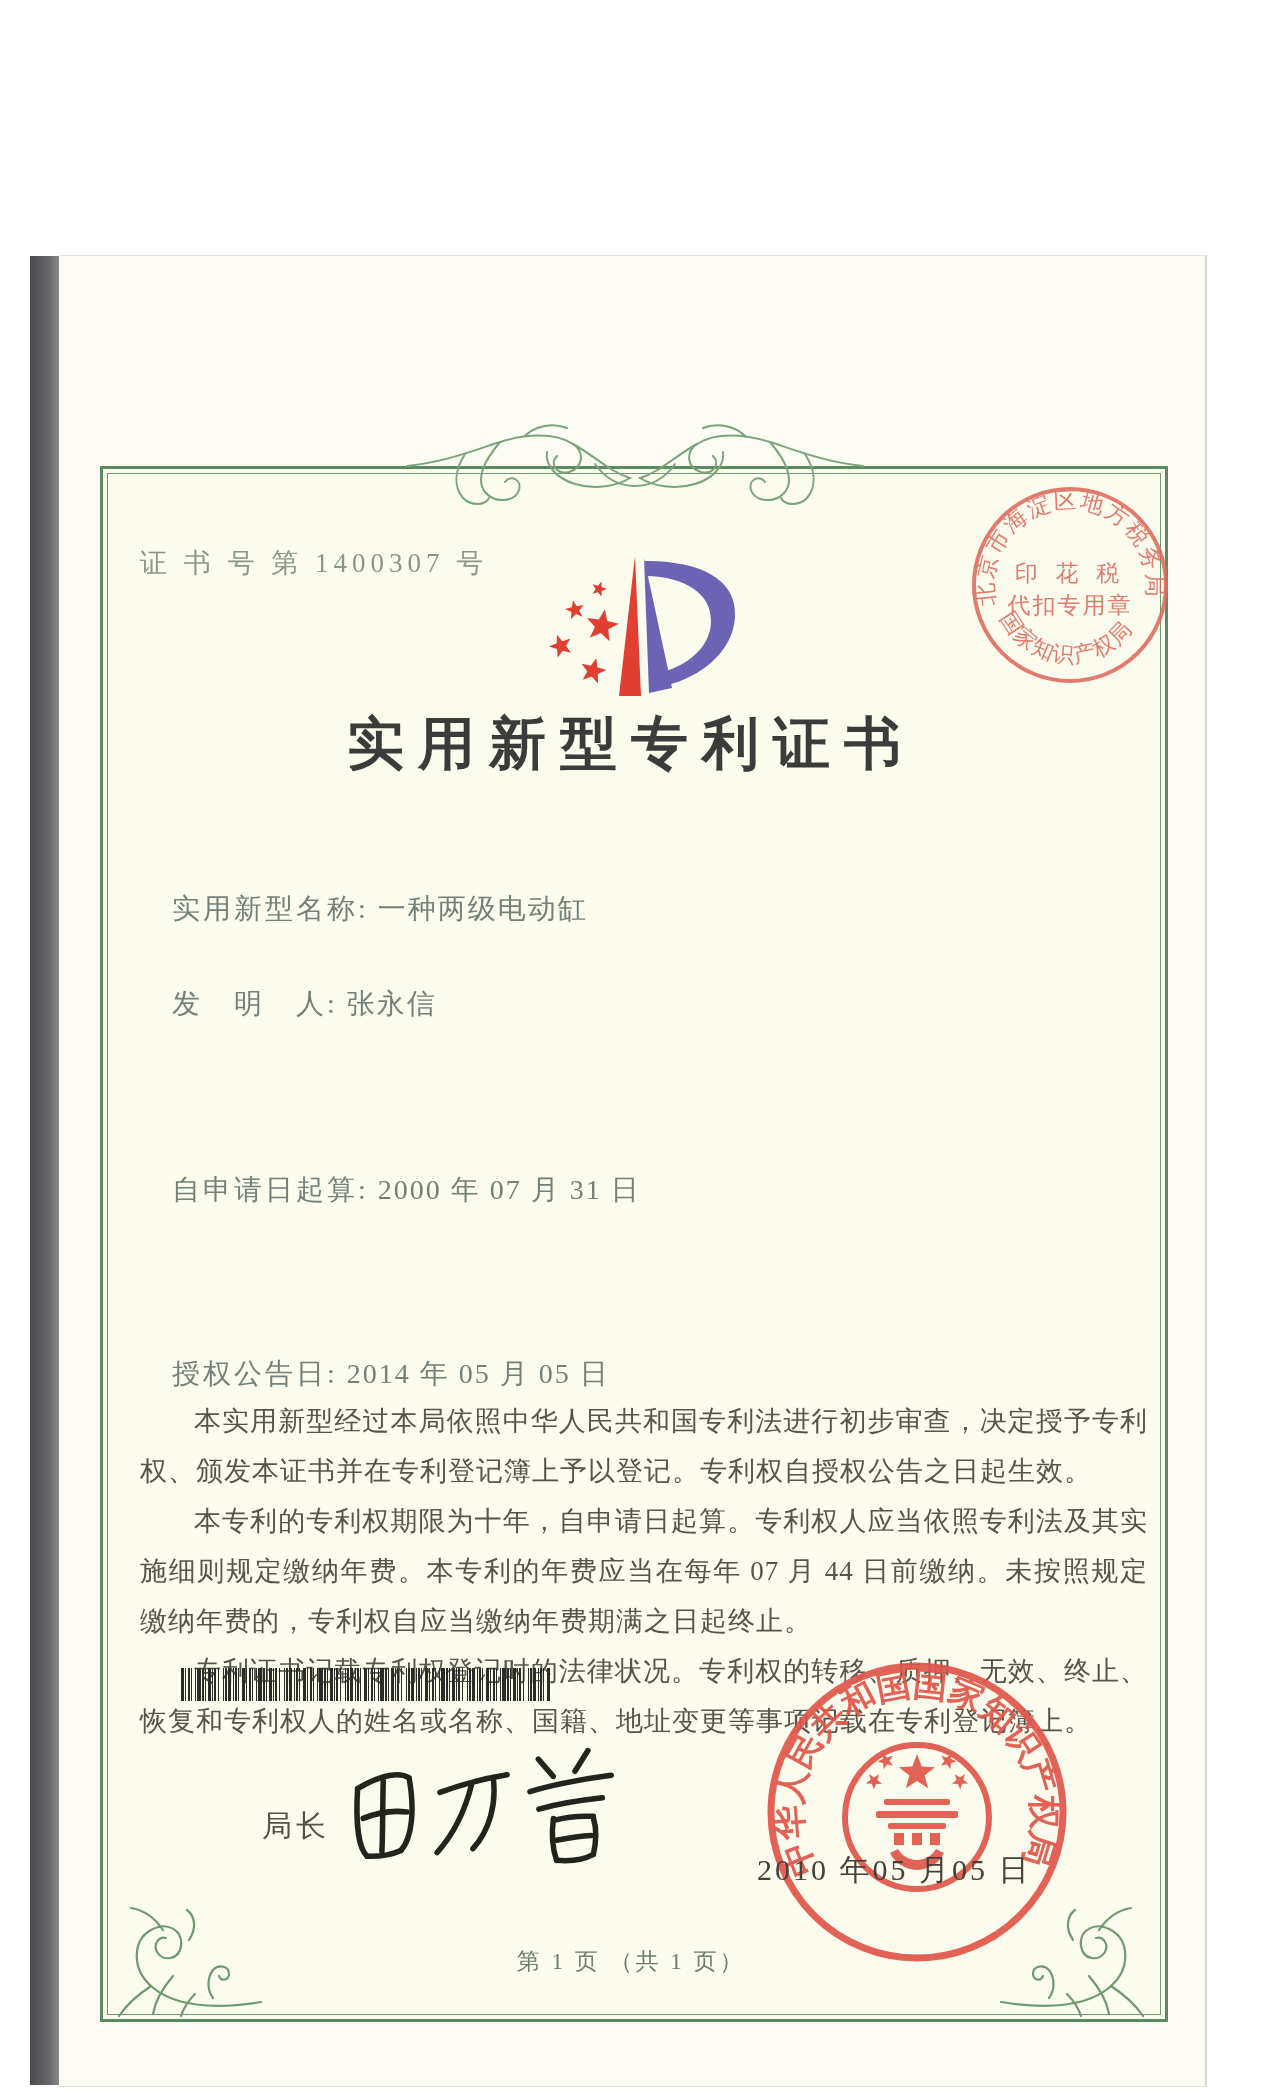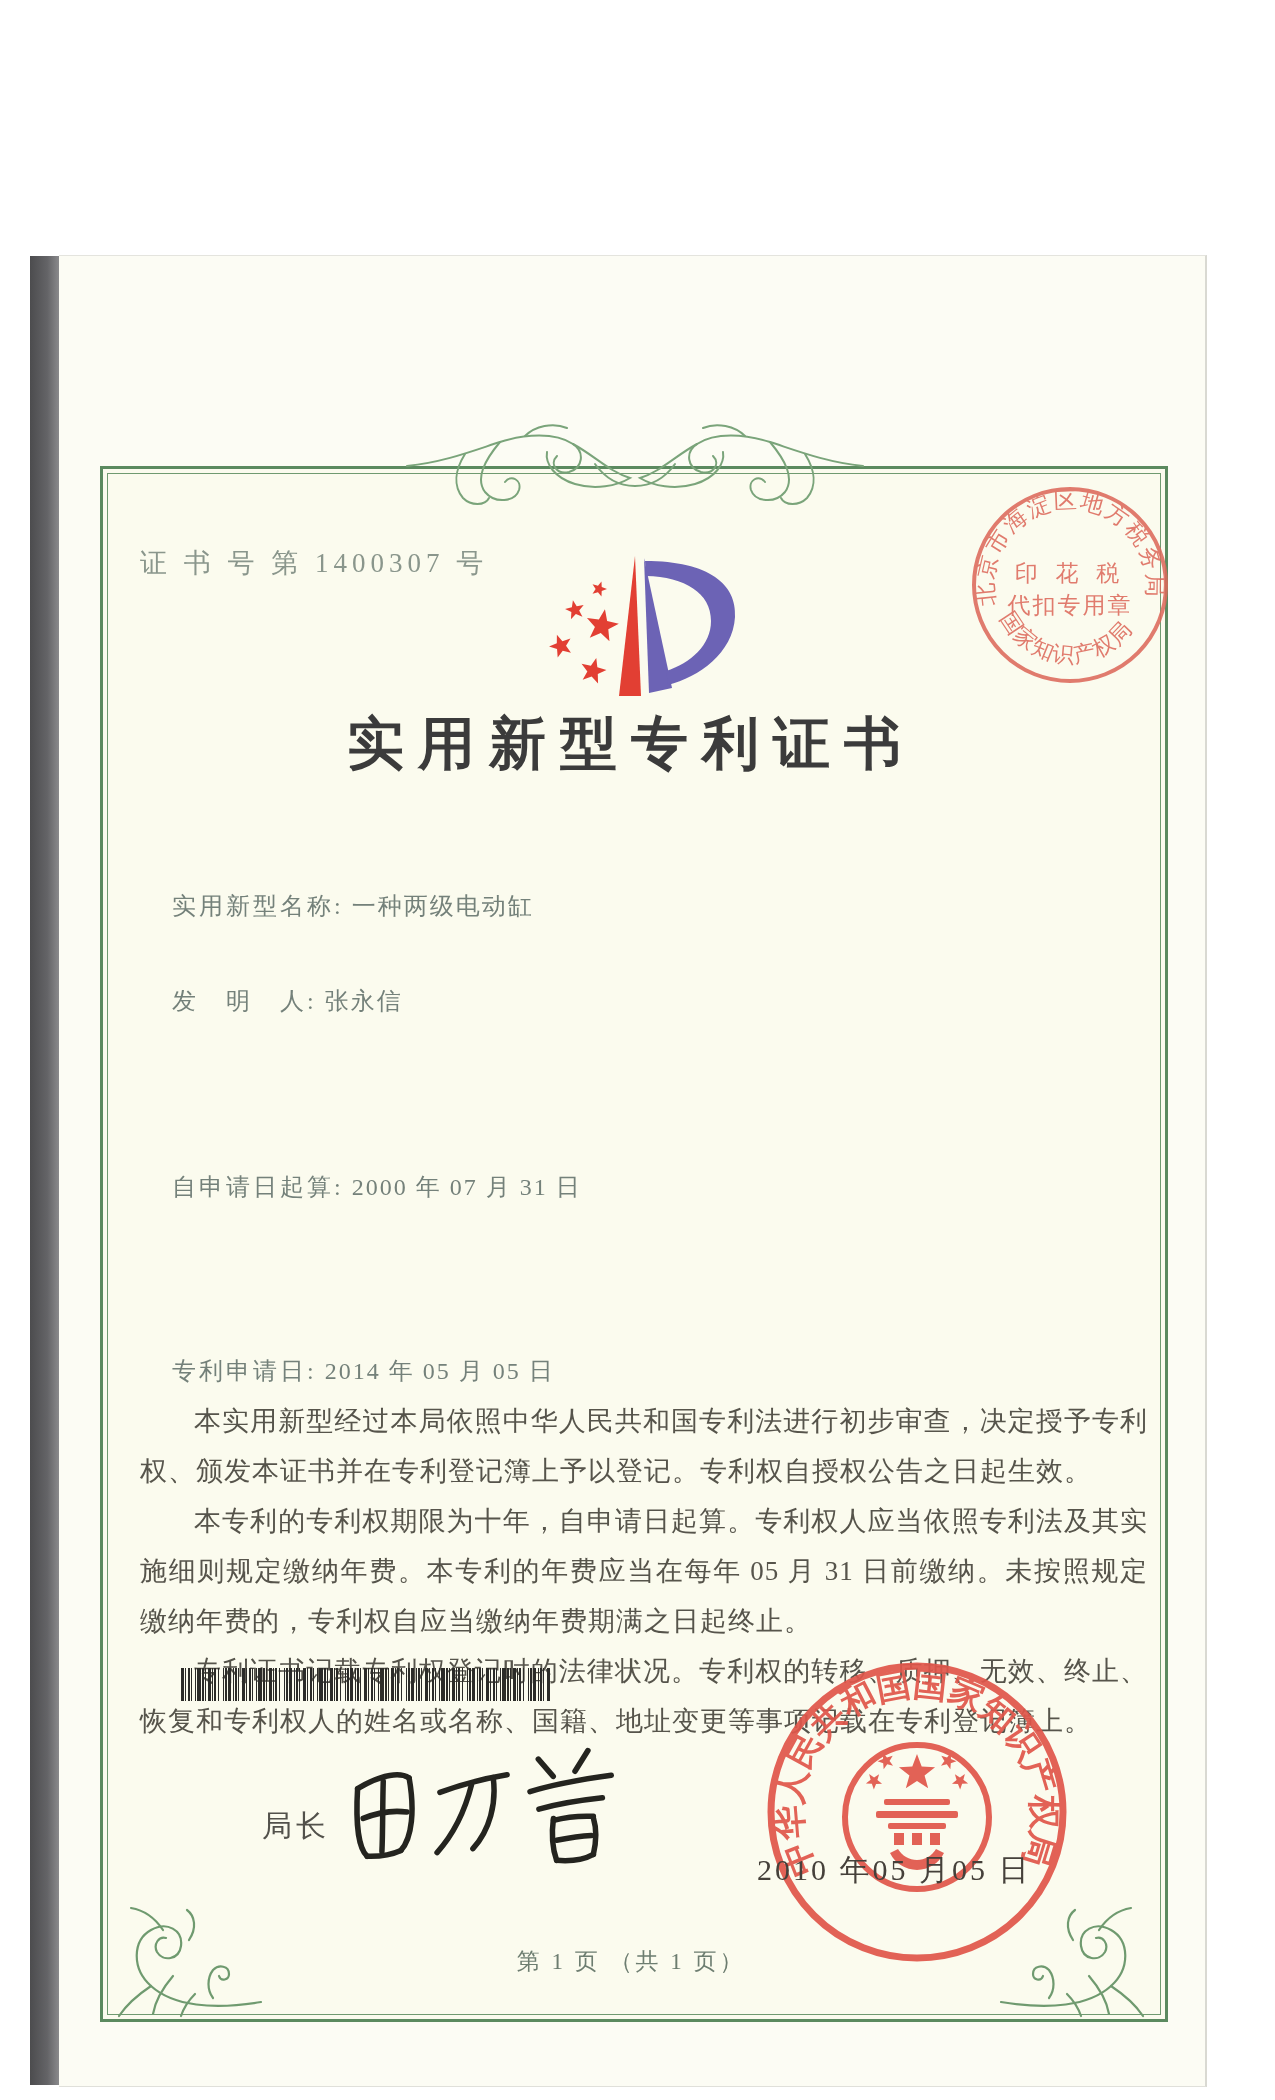--- a/index.html
+++ b/index.html
@@ -11,21 +11,21 @@
   #paper{position:absolute;left:59px;top:255px;width:1146px;height:1830px;
          background:#fcfcf4;border-right:2px solid #d9d9d2;border-top:1px solid #e4e4de;border-bottom:1px solid #e0e0da;}
   
   #frame{position:absolute;left:100px;top:466px;width:1062px;height:1550px;
          border:3px solid #5b8a5f;background:#fbfbee;}
   #frame-inner{position:absolute;left:4px;top:4px;right:4px;bottom:4px;border:1px solid #6f9a70;}
   .abs{position:absolute;}
   #cert-number{left:140px;top:545px;font-size:27px;letter-spacing:5px;color:#8a968c;}
   #cert-title{left:100px;top:706px;width:1062px;text-align:center;font-size:57px;font-weight:bold;
               color:#3b3b3b;letter-spacing:14px;}
-  .field{left:172px;font-size:24px;color:#74817a;letter-spacing:2px;white-space:nowrap;}
+  .field{left:172px;font-size:28px;color:#74817a;letter-spacing:2px;white-space:nowrap;}
   .field .lbl{letter-spacing:3px;}
   #paras{left:140px;top:1396px;width:1008px;font-size:27px;line-height:50px;color:#56544b;
          text-align:justify;letter-spacing:1px;}
   #paras p{margin:0;text-indent:2em;}
   #barcode{left:181px;top:1668px;width:372px;height:33px;font-size:0;line-height:0;}
   #sig-label{left:262px;top:1806px;font-size:30px;color:#52514b;letter-spacing:4px;}
   #seal-date{left:757px;top:1850px;font-size:30px;color:#45403a;letter-spacing:3px;z-index:6;}
   #footer{left:100px;top:1946px;width:1062px;text-align:center;font-size:23px;color:#6d7d70;letter-spacing:3px;}
   svg{overflow:visible;}
   .seal-text{font-family:"Liberation Serif","DejaVu Serif",serif;}
@@ -115,27 +115,27 @@
   </div>
   <div class="abs field" style="top:985px;">
     <span class="lbl">发　明　人:</span>
     <span>张永信</span>
   </div>
   <div class="abs field" style="top:1171px;">
     <span class="lbl">自申请日起算:</span>
     <span>2000 年 07 月 31 日</span>
   </div>
   <div class="abs field" style="top:1355px;">
-    <span class="lbl">专利申请日:</span>
+    <span class="lbl">授权公告日:</span>
     <span>2014 年 05 月 05 日</span>
   </div>
 
   <div class="abs" id="paras">
     <p>本实用新型经过本局依照中华人民共和国专利法进行初步审查，决定授予专利权、颁发本证书并在专利登记簿上予以登记。专利权自授权公告之日起生效。</p>
-    <p>本专利的专利权期限为十年，自申请日起算。专利权人应当依照专利法及其实施细则规定缴纳年费。本专利的年费应当在每年 05 月 31 日前缴纳。未按照规定缴纳年费的，专利权自应当缴纳年费期满之日起终止。</p>
+    <p>本专利的专利权期限为十年，自申请日起算。专利权人应当依照专利法及其实施细则规定缴纳年费。本专利的年费应当在每年 07 月 44 日前缴纳。未按照规定缴纳年费的，专利权自应当缴纳年费期满之日起终止。</p>
     <p>专利证书记载专利权登记时的法律状况。专利权的转移、质押、无效、终止、恢复和专利权人的姓名或名称、国籍、地址变更等事项记载在专利登记簿上。</p>
   </div>
 
   <div class="abs" id="barcode"><span style="display:inline-block;vertical-align:top;height:33px;width:3px;background:#2b2b28"></span><span style="display:inline-block;vertical-align:top;height:33px;width:1px;background:transparent"></span><span style="display:inline-block;vertical-align:top;height:33px;width:1px;background:#2b2b28"></span><span style="display:inline-block;vertical-align:top;height:33px;width:2px;background:transparent"></span><span style="display:inline-block;vertical-align:top;height:33px;width:2px;background:#2b2b28"></span><span style="display:inline-block;vertical-align:top;height:33px;width:1px;background:transparent"></span><span style="display:inline-block;vertical-align:top;height:33px;width:1px;background:#2b2b28"></span><span style="display:inline-block;vertical-align:top;height:33px;width:3px;background:transparent"></span><span style="display:inline-block;vertical-align:top;height:33px;width:1px;background:#2b2b28"></span><span style="display:inline-block;vertical-align:top;height:33px;width:1px;background:transparent"></span><span style="display:inline-block;vertical-align:top;height:33px;width:4px;background:#2b2b28"></span><span style="display:inline-block;vertical-align:top;height:33px;width:1px;background:transparent"></span><span style="display:inline-block;vertical-align:top;height:33px;width:2px;background:#2b2b28"></span><span style="display:inline-block;vertical-align:top;height:33px;width:1px;background:transparent"></span><span style="display:inline-block;vertical-align:top;height:33px;width:1px;background:#2b2b28"></span><span style="display:inline-block;vertical-align:top;height:33px;width:2px;background:transparent"></span><span style="display:inline-block;vertical-align:top;height:33px;width:3px;background:#2b2b28"></span><span style="display:inline-block;vertical-align:top;height:33px;width:1px;background:transparent"></span><span style="display:inline-block;vertical-align:top;height:33px;width:1px;background:#2b2b28"></span><span style="display:inline-block;vertical-align:top;height:33px;width:1px;background:transparent"></span><span style="display:inline-block;vertical-align:top;height:33px;width:2px;background:#2b2b28"></span><span style="display:inline-block;vertical-align:top;height:33px;width:2px;background:transparent"></span><span style="display:inline-block;vertical-align:top;height:33px;width:1px;background:#2b2b28"></span><span style="display:inline-block;vertical-align:top;height:33px;width:4px;background:transparent"></span><span style="display:inline-block;vertical-align:top;height:33px;width:1px;background:#2b2b28"></span><span style="display:inline-block;vertical-align:top;height:33px;width:1px;background:transparent"></span><span style="display:inline-block;vertical-align:top;height:33px;width:2px;background:#2b2b28"></span><span style="display:inline-block;vertical-align:top;height:33px;width:1px;background:transparent"></span><span style="display:inline-block;vertical-align:top;height:33px;width:3px;background:#2b2b28"></span><span style="display:inline-block;vertical-align:top;height:33px;width:2px;background:transparent"></span><span style="display:inline-block;vertical-align:top;height:33px;width:1px;background:#2b2b28"></span><span style="display:inline-block;vertical-align:top;height:33px;width:1px;background:transparent"></span><span style="display:inline-block;vertical-align:top;height:33px;width:2px;background:#2b2b28"></span><span style="display:inline-block;vertical-align:top;height:33px;width:1px;background:transparent"></span><span style="display:inline-block;vertical-align:top;height:33px;width:1px;background:#2b2b28"></span><span style="display:inline-block;vertical-align:top;height:33px;width:3px;background:transparent"></span><span style="display:inline-block;vertical-align:top;height:33px;width:3px;background:#2b2b28"></span><span style="display:inline-block;vertical-align:top;height:33px;width:1px;background:transparent"></span><span style="display:inline-block;vertical-align:top;height:33px;width:1px;background:#2b2b28"></span><span style="display:inline-block;vertical-align:top;height:33px;width:2px;background:transparent"></span><span style="display:inline-block;vertical-align:top;height:33px;width:2px;background:#2b2b28"></span><span style="display:inline-block;vertical-align:top;height:33px;width:1px;background:transparent"></span><span style="display:inline-block;vertical-align:top;height:33px;width:1px;background:#2b2b28"></span><span style="display:inline-block;vertical-align:top;height:33px;width:3px;background:transparent"></span><span style="display:inline-block;vertical-align:top;height:33px;width:1px;background:#2b2b28"></span><span style="display:inline-block;vertical-align:top;height:33px;width:1px;background:transparent"></span><span style="display:inline-block;vertical-align:top;height:33px;width:4px;background:#2b2b28"></span><span style="display:inline-block;vertical-align:top;height:33px;width:1px;background:transparent"></span><span style="display:inline-block;vertical-align:top;height:33px;width:2px;background:#2b2b28"></span><span style="display:inline-block;vertical-align:top;height:33px;width:1px;background:transparent"></span><span style="display:inline-block;vertical-align:top;height:33px;width:1px;background:#2b2b28"></span><span style="display:inline-block;vertical-align:top;height:33px;width:2px;background:transparent"></span><span style="display:inline-block;vertical-align:top;height:33px;width:3px;background:#2b2b28"></span><span style="display:inline-block;vertical-align:top;height:33px;width:1px;background:transparent"></span><span style="display:inline-block;vertical-align:top;height:33px;width:1px;background:#2b2b28"></span><span style="display:inline-block;vertical-align:top;height:33px;width:1px;background:transparent"></span><span style="display:inline-block;vertical-align:top;height:33px;width:2px;background:#2b2b28"></span><span style="display:inline-block;vertical-align:top;height:33px;width:2px;background:transparent"></span><span style="display:inline-block;vertical-align:top;height:33px;width:1px;background:#2b2b28"></span><span style="display:inline-block;vertical-align:top;height:33px;width:4px;background:transparent"></span><span style="display:inline-block;vertical-align:top;height:33px;width:1px;background:#2b2b28"></span><span style="display:inline-block;vertical-align:top;height:33px;width:1px;background:transparent"></span><span style="display:inline-block;vertical-align:top;height:33px;width:2px;background:#2b2b28"></span><span style="display:inline-block;vertical-align:top;height:33px;width:1px;background:transparent"></span><span style="display:inline-block;vertical-align:top;height:33px;width:3px;background:#2b2b28"></span><span style="display:inline-block;vertical-align:top;height:33px;width:2px;background:transparent"></span><span style="display:inline-block;vertical-align:top;height:33px;width:1px;background:#2b2b28"></span><span style="display:inline-block;vertical-align:top;height:33px;width:1px;background:transparent"></span><span style="display:inline-block;vertical-align:top;height:33px;width:2px;background:#2b2b28"></span><span style="display:inline-block;vertical-align:top;height:33px;width:1px;background:transparent"></span><span style="display:inline-block;vertical-align:top;height:33px;width:1px;background:#2b2b28"></span><span style="display:inline-block;vertical-align:top;height:33px;width:3px;background:transparent"></span><span style="display:inline-block;vertical-align:top;height:33px;width:3px;background:#2b2b28"></span><span style="display:inline-block;vertical-align:top;height:33px;width:1px;background:transparent"></span><span style="display:inline-block;vertical-align:top;height:33px;width:1px;background:#2b2b28"></span><span style="display:inline-block;vertical-align:top;height:33px;width:2px;background:transparent"></span><span style="display:inline-block;vertical-align:top;height:33px;width:2px;background:#2b2b28"></span><span style="display:inline-block;vertical-align:top;height:33px;width:1px;background:transparent"></span><span style="display:inline-block;vertical-align:top;height:33px;width:1px;background:#2b2b28"></span><span style="display:inline-block;vertical-align:top;height:33px;width:3px;background:transparent"></span><span style="display:inline-block;vertical-align:top;height:33px;width:1px;background:#2b2b28"></span><span style="display:inline-block;vertical-align:top;height:33px;width:1px;background:transparent"></span><span style="display:inline-block;vertical-align:top;height:33px;width:4px;background:#2b2b28"></span><span style="display:inline-block;vertical-align:top;height:33px;width:1px;background:transparent"></span><span style="display:inline-block;vertical-align:top;height:33px;width:2px;background:#2b2b28"></span><span style="display:inline-block;vertical-align:top;height:33px;width:1px;background:transparent"></span><span style="display:inline-block;vertical-align:top;height:33px;width:1px;background:#2b2b28"></span><span style="display:inline-block;vertical-align:top;height:33px;width:2px;background:transparent"></span><span style="display:inline-block;vertical-align:top;height:33px;width:3px;background:#2b2b28"></span><span style="display:inline-block;vertical-align:top;height:33px;width:1px;background:transparent"></span><span style="display:inline-block;vertical-align:top;height:33px;width:1px;background:#2b2b28"></span><span style="display:inline-block;vertical-align:top;height:33px;width:1px;background:transparent"></span><span style="display:inline-block;vertical-align:top;height:33px;width:2px;background:#2b2b28"></span><span style="display:inline-block;vertical-align:top;height:33px;width:2px;background:transparent"></span><span style="display:inline-block;vertical-align:top;height:33px;width:1px;background:#2b2b28"></span><span style="display:inline-block;vertical-align:top;height:33px;width:4px;background:transparent"></span><span style="display:inline-block;vertical-align:top;height:33px;width:1px;background:#2b2b28"></span><span style="display:inline-block;vertical-align:top;height:33px;width:1px;background:transparent"></span><span style="display:inline-block;vertical-align:top;height:33px;width:2px;background:#2b2b28"></span><span style="display:inline-block;vertical-align:top;height:33px;width:1px;background:transparent"></span><span style="display:inline-block;vertical-align:top;height:33px;width:3px;background:#2b2b28"></span><span style="display:inline-block;vertical-align:top;height:33px;width:2px;background:transparent"></span><span style="display:inline-block;vertical-align:top;height:33px;width:1px;background:#2b2b28"></span><span style="display:inline-block;vertical-align:top;height:33px;width:1px;background:transparent"></span><span style="display:inline-block;vertical-align:top;height:33px;width:2px;background:#2b2b28"></span><span style="display:inline-block;vertical-align:top;height:33px;width:1px;background:transparent"></span><span style="display:inline-block;vertical-align:top;height:33px;width:1px;background:#2b2b28"></span><span style="display:inline-block;vertical-align:top;height:33px;width:3px;background:transparent"></span><span style="display:inline-block;vertical-align:top;height:33px;width:3px;background:#2b2b28"></span><span style="display:inline-block;vertical-align:top;height:33px;width:1px;background:transparent"></span><span style="display:inline-block;vertical-align:top;height:33px;width:1px;background:#2b2b28"></span><span style="display:inline-block;vertical-align:top;height:33px;width:2px;background:transparent"></span><span style="display:inline-block;vertical-align:top;height:33px;width:2px;background:#2b2b28"></span><span style="display:inline-block;vertical-align:top;height:33px;width:1px;background:transparent"></span><span style="display:inline-block;vertical-align:top;height:33px;width:1px;background:#2b2b28"></span><span style="display:inline-block;vertical-align:top;height:33px;width:3px;background:transparent"></span><span style="display:inline-block;vertical-align:top;height:33px;width:1px;background:#2b2b28"></span><span style="display:inline-block;vertical-align:top;height:33px;width:1px;background:transparent"></span><span style="display:inline-block;vertical-align:top;height:33px;width:4px;background:#2b2b28"></span><span style="display:inline-block;vertical-align:top;height:33px;width:1px;background:transparent"></span><span style="display:inline-block;vertical-align:top;height:33px;width:2px;background:#2b2b28"></span><span style="display:inline-block;vertical-align:top;height:33px;width:1px;background:transparent"></span><span style="display:inline-block;vertical-align:top;height:33px;width:1px;background:#2b2b28"></span><span style="display:inline-block;vertical-align:top;height:33px;width:2px;background:transparent"></span><span style="display:inline-block;vertical-align:top;height:33px;width:3px;background:#2b2b28"></span><span style="display:inline-block;vertical-align:top;height:33px;width:1px;background:transparent"></span><span style="display:inline-block;vertical-align:top;height:33px;width:1px;background:#2b2b28"></span><span style="display:inline-block;vertical-align:top;height:33px;width:1px;background:transparent"></span><span style="display:inline-block;vertical-align:top;height:33px;width:2px;background:#2b2b28"></span><span style="display:inline-block;vertical-align:top;height:33px;width:2px;background:transparent"></span><span style="display:inline-block;vertical-align:top;height:33px;width:1px;background:#2b2b28"></span><span style="display:inline-block;vertical-align:top;height:33px;width:4px;background:transparent"></span><span style="display:inline-block;vertical-align:top;height:33px;width:1px;background:#2b2b28"></span><span style="display:inline-block;vertical-align:top;height:33px;width:1px;background:transparent"></span><span style="display:inline-block;vertical-align:top;height:33px;width:2px;background:#2b2b28"></span><span style="display:inline-block;vertical-align:top;height:33px;width:1px;background:transparent"></span><span style="display:inline-block;vertical-align:top;height:33px;width:3px;background:#2b2b28"></span><span style="display:inline-block;vertical-align:top;height:33px;width:2px;background:transparent"></span><span style="display:inline-block;vertical-align:top;height:33px;width:1px;background:#2b2b28"></span><span style="display:inline-block;vertical-align:top;height:33px;width:1px;background:transparent"></span><span style="display:inline-block;vertical-align:top;height:33px;width:2px;background:#2b2b28"></span><span style="display:inline-block;vertical-align:top;height:33px;width:1px;background:transparent"></span><span style="display:inline-block;vertical-align:top;height:33px;width:1px;background:#2b2b28"></span><span style="display:inline-block;vertical-align:top;height:33px;width:3px;background:transparent"></span><span style="display:inline-block;vertical-align:top;height:33px;width:3px;background:#2b2b28"></span><span style="display:inline-block;vertical-align:top;height:33px;width:1px;background:transparent"></span><span style="display:inline-block;vertical-align:top;height:33px;width:1px;background:#2b2b28"></span><span style="display:inline-block;vertical-align:top;height:33px;width:2px;background:transparent"></span><span style="display:inline-block;vertical-align:top;height:33px;width:2px;background:#2b2b28"></span><span style="display:inline-block;vertical-align:top;height:33px;width:1px;background:transparent"></span><span style="display:inline-block;vertical-align:top;height:33px;width:1px;background:#2b2b28"></span><span style="display:inline-block;vertical-align:top;height:33px;width:3px;background:transparent"></span><span style="display:inline-block;vertical-align:top;height:33px;width:1px;background:#2b2b28"></span><span style="display:inline-block;vertical-align:top;height:33px;width:1px;background:transparent"></span><span style="display:inline-block;vertical-align:top;height:33px;width:4px;background:#2b2b28"></span><span style="display:inline-block;vertical-align:top;height:33px;width:1px;background:transparent"></span><span style="display:inline-block;vertical-align:top;height:33px;width:2px;background:#2b2b28"></span><span style="display:inline-block;vertical-align:top;height:33px;width:1px;background:transparent"></span><span style="display:inline-block;vertical-align:top;height:33px;width:1px;background:#2b2b28"></span><span style="display:inline-block;vertical-align:top;height:33px;width:2px;background:transparent"></span><span style="display:inline-block;vertical-align:top;height:33px;width:3px;background:#2b2b28"></span><span style="display:inline-block;vertical-align:top;height:33px;width:1px;background:transparent"></span><span style="display:inline-block;vertical-align:top;height:33px;width:1px;background:#2b2b28"></span><span style="display:inline-block;vertical-align:top;height:33px;width:1px;background:transparent"></span><span style="display:inline-block;vertical-align:top;height:33px;width:2px;background:#2b2b28"></span><span style="display:inline-block;vertical-align:top;height:33px;width:2px;background:transparent"></span><span style="display:inline-block;vertical-align:top;height:33px;width:1px;background:#2b2b28"></span><span style="display:inline-block;vertical-align:top;height:33px;width:4px;background:transparent"></span><span style="display:inline-block;vertical-align:top;height:33px;width:1px;background:#2b2b28"></span><span style="display:inline-block;vertical-align:top;height:33px;width:1px;background:transparent"></span><span style="display:inline-block;vertical-align:top;height:33px;width:2px;background:#2b2b28"></span><span style="display:inline-block;vertical-align:top;height:33px;width:1px;background:transparent"></span><span style="display:inline-block;vertical-align:top;height:33px;width:3px;background:#2b2b28"></span><span style="display:inline-block;vertical-align:top;height:33px;width:2px;background:transparent"></span><span style="display:inline-block;vertical-align:top;height:33px;width:1px;background:#2b2b28"></span><span style="display:inline-block;vertical-align:top;height:33px;width:1px;background:transparent"></span><span style="display:inline-block;vertical-align:top;height:33px;width:2px;background:#2b2b28"></span><span style="display:inline-block;vertical-align:top;height:33px;width:1px;background:transparent"></span><span style="display:inline-block;vertical-align:top;height:33px;width:1px;background:#2b2b28"></span><span style="display:inline-block;vertical-align:top;height:33px;width:3px;background:transparent"></span><span style="display:inline-block;vertical-align:top;height:33px;width:3px;background:#2b2b28"></span><span style="display:inline-block;vertical-align:top;height:33px;width:1px;background:transparent"></span><span style="display:inline-block;vertical-align:top;height:33px;width:1px;background:#2b2b28"></span><span style="display:inline-block;vertical-align:top;height:33px;width:2px;background:transparent"></span><span style="display:inline-block;vertical-align:top;height:33px;width:2px;background:#2b2b28"></span><span style="display:inline-block;vertical-align:top;height:33px;width:1px;background:transparent"></span><span style="display:inline-block;vertical-align:top;height:33px;width:1px;background:#2b2b28"></span><span style="display:inline-block;vertical-align:top;height:33px;width:3px;background:transparent"></span><span style="display:inline-block;vertical-align:top;height:33px;width:1px;background:#2b2b28"></span><span style="display:inline-block;vertical-align:top;height:33px;width:1px;background:transparent"></span><span style="display:inline-block;vertical-align:top;height:33px;width:4px;background:#2b2b28"></span><span style="display:inline-block;vertical-align:top;height:33px;width:1px;background:transparent"></span><span style="display:inline-block;vertical-align:top;height:33px;width:2px;background:#2b2b28"></span><span style="display:inline-block;vertical-align:top;height:33px;width:1px;background:transparent"></span><span style="display:inline-block;vertical-align:top;height:33px;width:1px;background:#2b2b28"></span><span style="display:inline-block;vertical-align:top;height:33px;width:2px;background:transparent"></span><span style="display:inline-block;vertical-align:top;height:33px;width:3px;background:#2b2b28"></span><span style="display:inline-block;vertical-align:top;height:33px;width:1px;background:transparent"></span><span style="display:inline-block;vertical-align:top;height:33px;width:1px;background:#2b2b28"></span><span style="display:inline-block;vertical-align:top;height:33px;width:1px;background:transparent"></span><span style="display:inline-block;vertical-align:top;height:33px;width:2px;background:#2b2b28"></span><span style="display:inline-block;vertical-align:top;height:33px;width:2px;background:transparent"></span><span style="display:inline-block;vertical-align:top;height:33px;width:1px;background:#2b2b28"></span><span style="display:inline-block;vertical-align:top;height:33px;width:4px;background:transparent"></span><span style="display:inline-block;vertical-align:top;height:33px;width:1px;background:#2b2b28"></span><span style="display:inline-block;vertical-align:top;height:33px;width:1px;background:transparent"></span><span style="display:inline-block;vertical-align:top;height:33px;width:2px;background:#2b2b28"></span><span style="display:inline-block;vertical-align:top;height:33px;width:1px;background:transparent"></span><span style="display:inline-block;vertical-align:top;height:33px;width:3px;background:#2b2b28"></span><span style="display:inline-block;vertical-align:top;height:33px;width:2px;background:transparent"></span><span style="display:inline-block;vertical-align:top;height:33px;width:1px;background:#2b2b28"></span><span style="display:inline-block;vertical-align:top;height:33px;width:1px;background:transparent"></span><span style="display:inline-block;vertical-align:top;height:33px;width:2px;background:#2b2b28"></span><span style="display:inline-block;vertical-align:top;height:33px;width:1px;background:transparent"></span><span style="display:inline-block;vertical-align:top;height:33px;width:1px;background:#2b2b28"></span><span style="display:inline-block;vertical-align:top;height:33px;width:3px;background:transparent"></span><span style="display:inline-block;vertical-align:top;height:33px;width:3px;background:#2b2b28"></span><span style="display:inline-block;vertical-align:top;height:33px;width:1px;background:transparent"></span></div>
 
   <div class="abs" id="sig-label">局长</div>
   <svg class="abs" style="left:345px;top:1732px;" width="280" height="165" viewBox="0 0 280 165">
     <g stroke="#24241f" stroke-width="5.5" fill="none" stroke-linecap="round" transform="rotate(-3 140 80)">
 
       <path d="M14,50 C10,85 12,110 20,118"></path>

